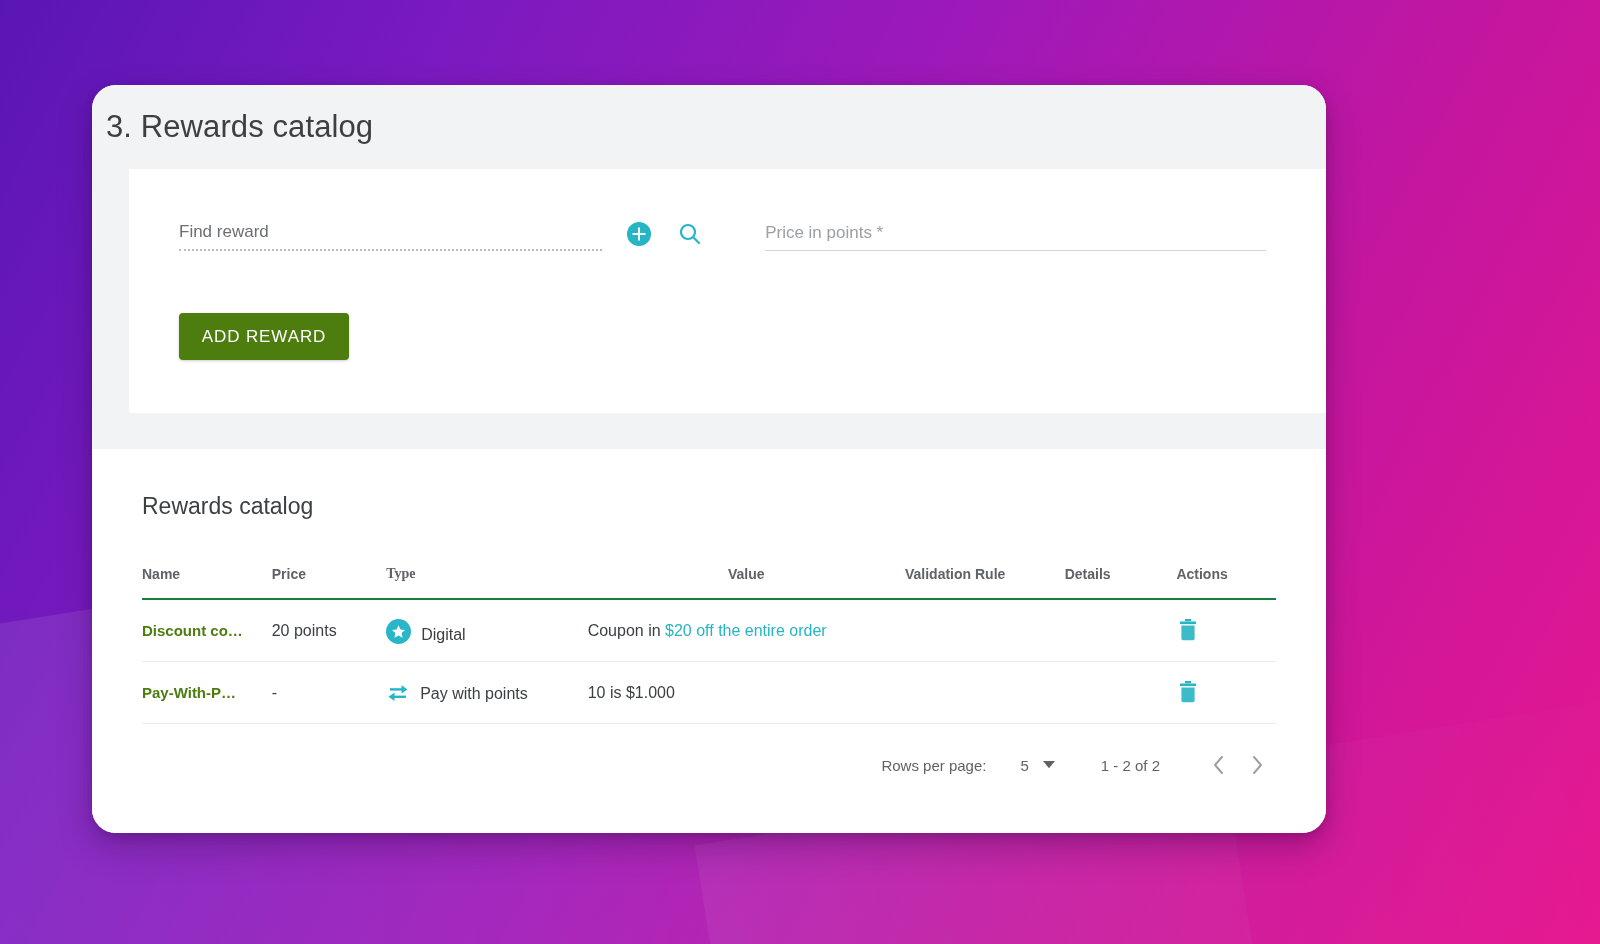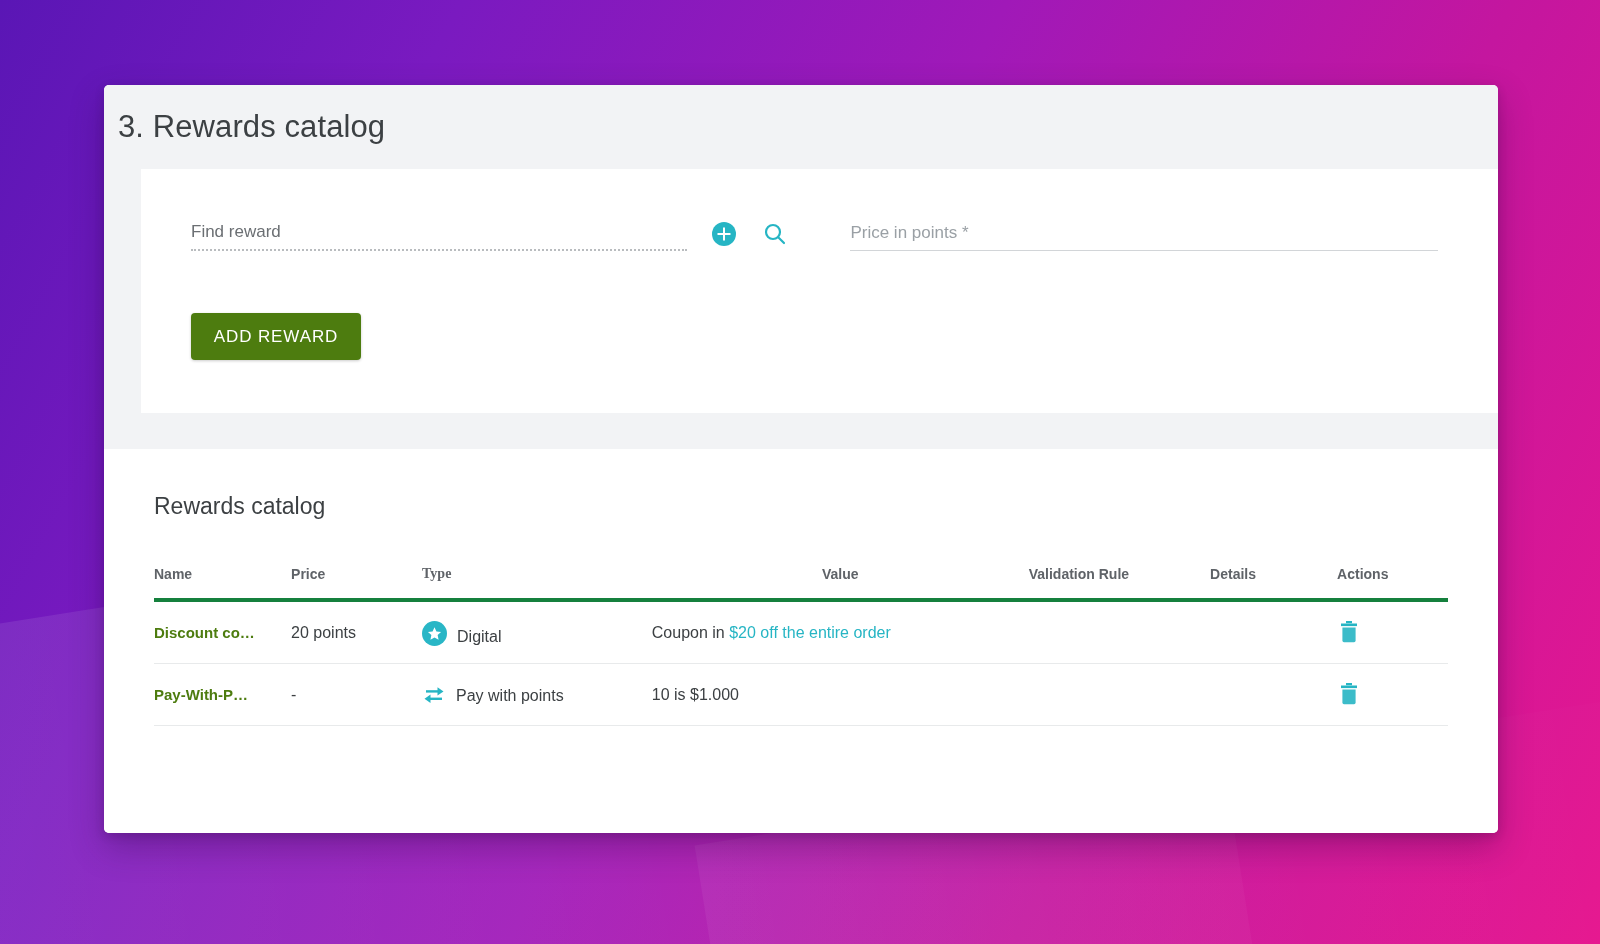--- a/index.html
+++ b/index.html
@@ -36,26 +36,26 @@
     height: 760px;
     background: linear-gradient(90deg, rgba(255,255,255,0.05), rgba(255,255,255,0.0));
     transform: rotate(-9deg);
     transform-origin: right bottom;
     pointer-events: none;
   }
 
   
   .card {
     position: absolute;
-    left: 104px;
+    left: 92px;
     top: 85px;
-    width: 1394px;
+    width: 1234px;
     height: 748px;
     background: #f2f3f5;
-    border-radius: 5px;
+    border-radius: 24px;
     box-shadow: 0 14px 34px rgba(40, 0, 60, 0.30), 0 3px 10px rgba(40,0,60,0.18);
     overflow: hidden;
   }
 
   .card-header {
     height: 84px;
     background: #f2f3f5;
     display: flex;
     align-items: center;
     padding: 0 0 0 14px;
@@ -171,21 +171,21 @@
     width: 100%;
     border-collapse: collapse;
   }
 
   thead th {
     text-align: left;
     font-size: 14px;
     color: #5f6368;
     font-weight: 700;
     padding: 0 0 16px 0;
-    border-bottom: 4px solid #15803d;
+    border-bottom: 2px solid #15803d;
   }
 
   tbody td {
     font-size: 16px;
     color: #3c4043;
     padding: 17px 0 16px 0;
     border-bottom: 1px solid #e8eaeb;
     vertical-align: middle;
   }
 
@@ -384,15 +384,35 @@
                 <rect x="7" y="0" width="6" height="2.2" fill="#26b5c4"></rect>
                 <path d="M3.4 6.4 h13.2 v13.2 a1.6 1.6 0 0 1 -1.6 1.6 h-10 a1.6 1.6 0 0 1 -1.6 -1.6 z" fill="#3cbcc9"></path>
               </svg>
             </button>
           </td>
         </tr>
 
       </tbody>
     </table>
 
+    <div class="paginator">
+      <span class="pg-label">Rows per page:</span>
+      <span class="pg-select">
+        <span>5</span>
+        <svg width="12" height="8" viewBox="0 0 12 8">
+          <polygon points="0,0 12,0 6,7.2" fill="#5f6368"></polygon>
+        </svg>
+      </span>
+      <span class="pg-range">1 - 2 of 2</span>
+      <button class="pg-arrow" aria-label="previous page">
+        <svg width="14" height="20" viewBox="0 0 14 20">
+          <polyline points="10,2 3,10 10,18" fill="none" stroke="#9aa0a5" stroke-width="2" stroke-linecap="round" stroke-linejoin="round"></polyline>
+        </svg>
+      </button>
+      <button class="pg-arrow" aria-label="next page">
+        <svg width="14" height="20" viewBox="0 0 14 20">
+          <polyline points="4,2 11,10 4,18" fill="none" stroke="#9aa0a5" stroke-width="2" stroke-linecap="round" stroke-linejoin="round"></polyline>
+        </svg>
+      </button>
+    </div>
 
   </div>
 </div>
 
 </body></html>

